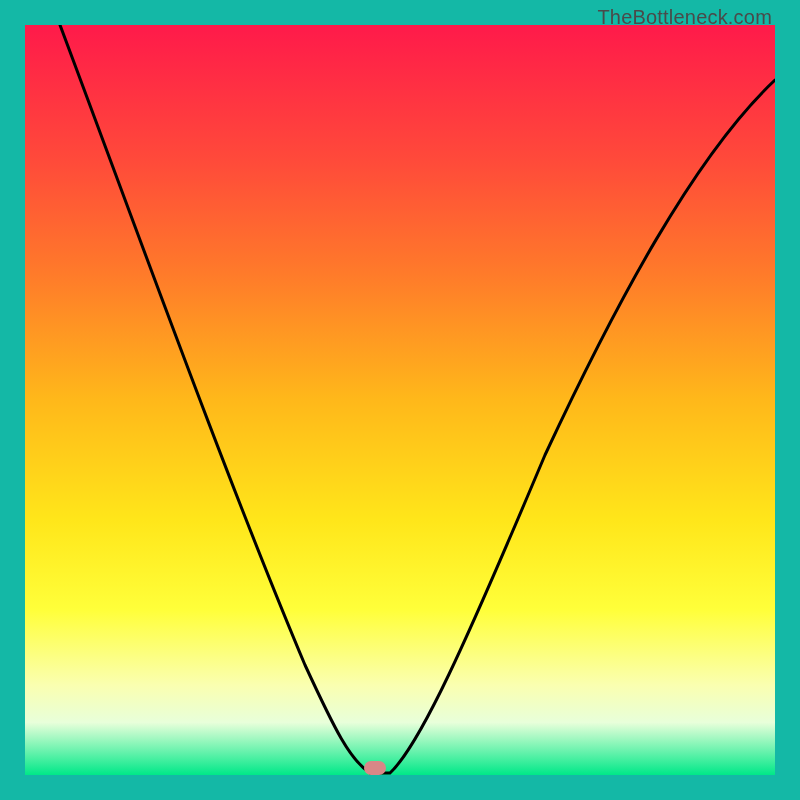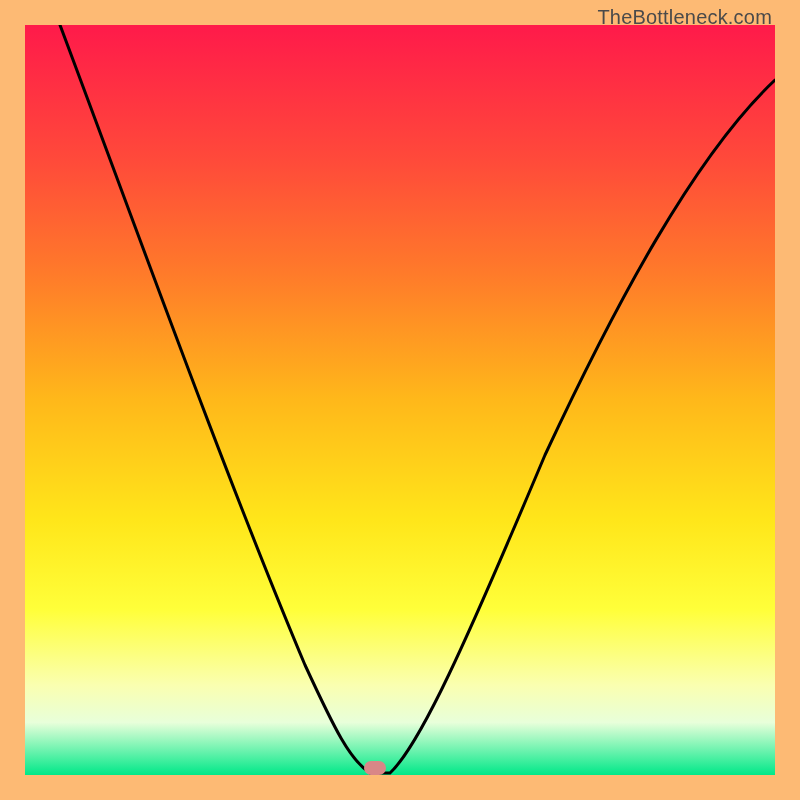--- a/index.html
+++ b/index.html
@@ -7,21 +7,21 @@
     padding: 0;
     width: 800px;
     height: 800px;
     overflow: hidden;
     font-family: Arial, Helvetica, sans-serif;
   }
   .frame {
     position: relative;
     width: 800px;
     height: 800px;
-    background: #fdba74;
+    background: #14b8a6;
   }
   .plot-area {
     position: absolute;
     left: 25px;
     top: 25px;
     width: 750px;
     height: 750px;
     background: linear-gradient(to bottom,
       #ff1a4a 0%,
       #ff4a3a 18%,

